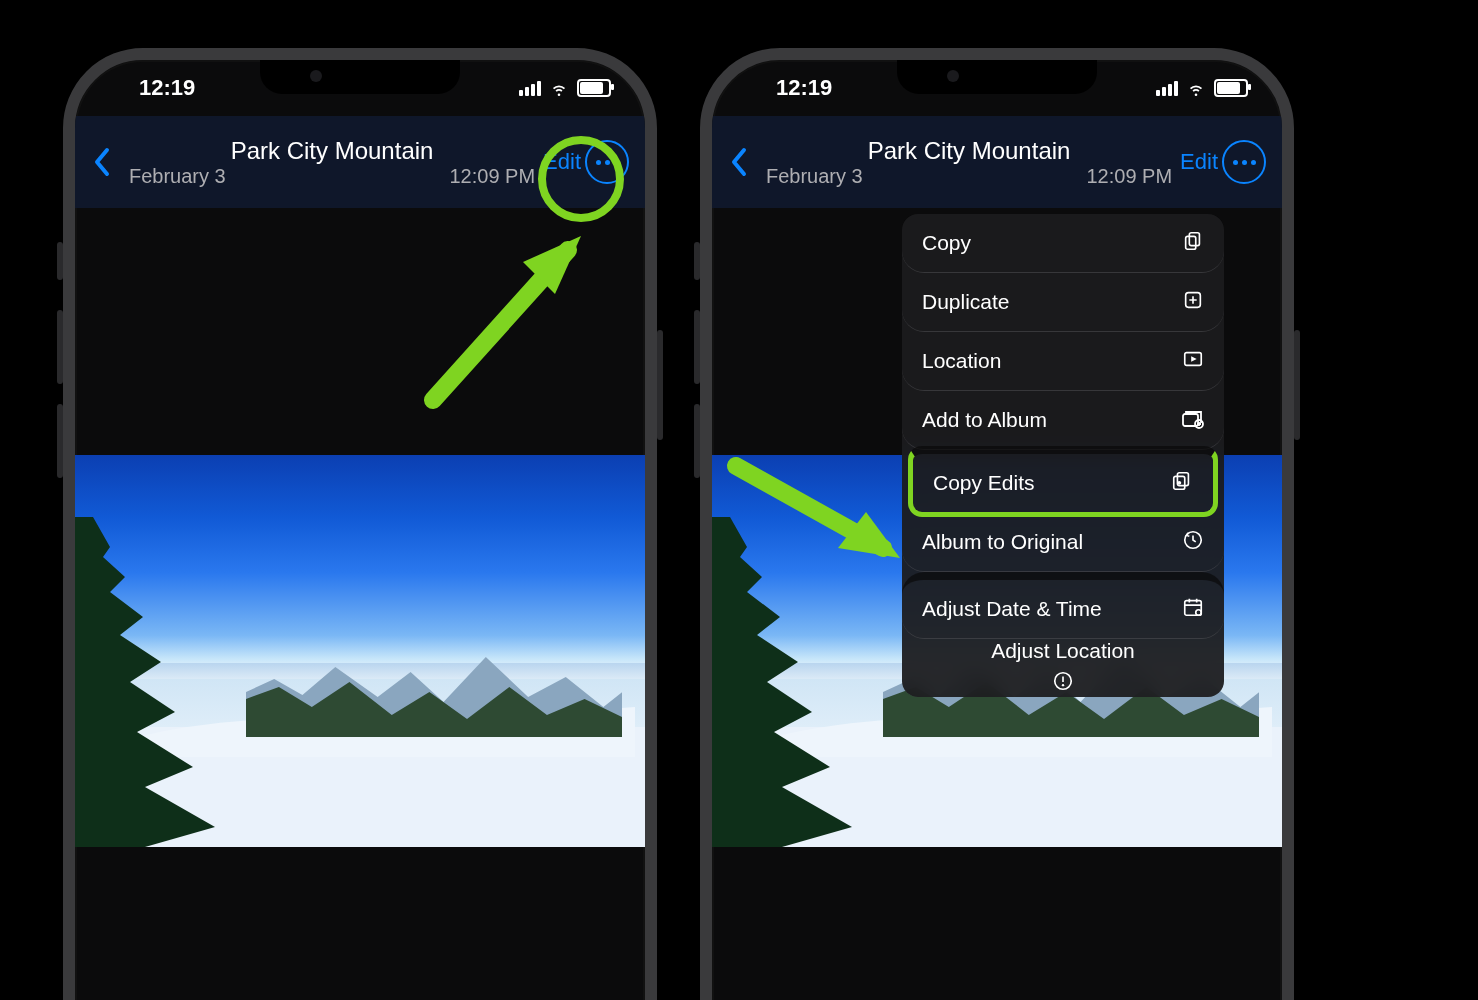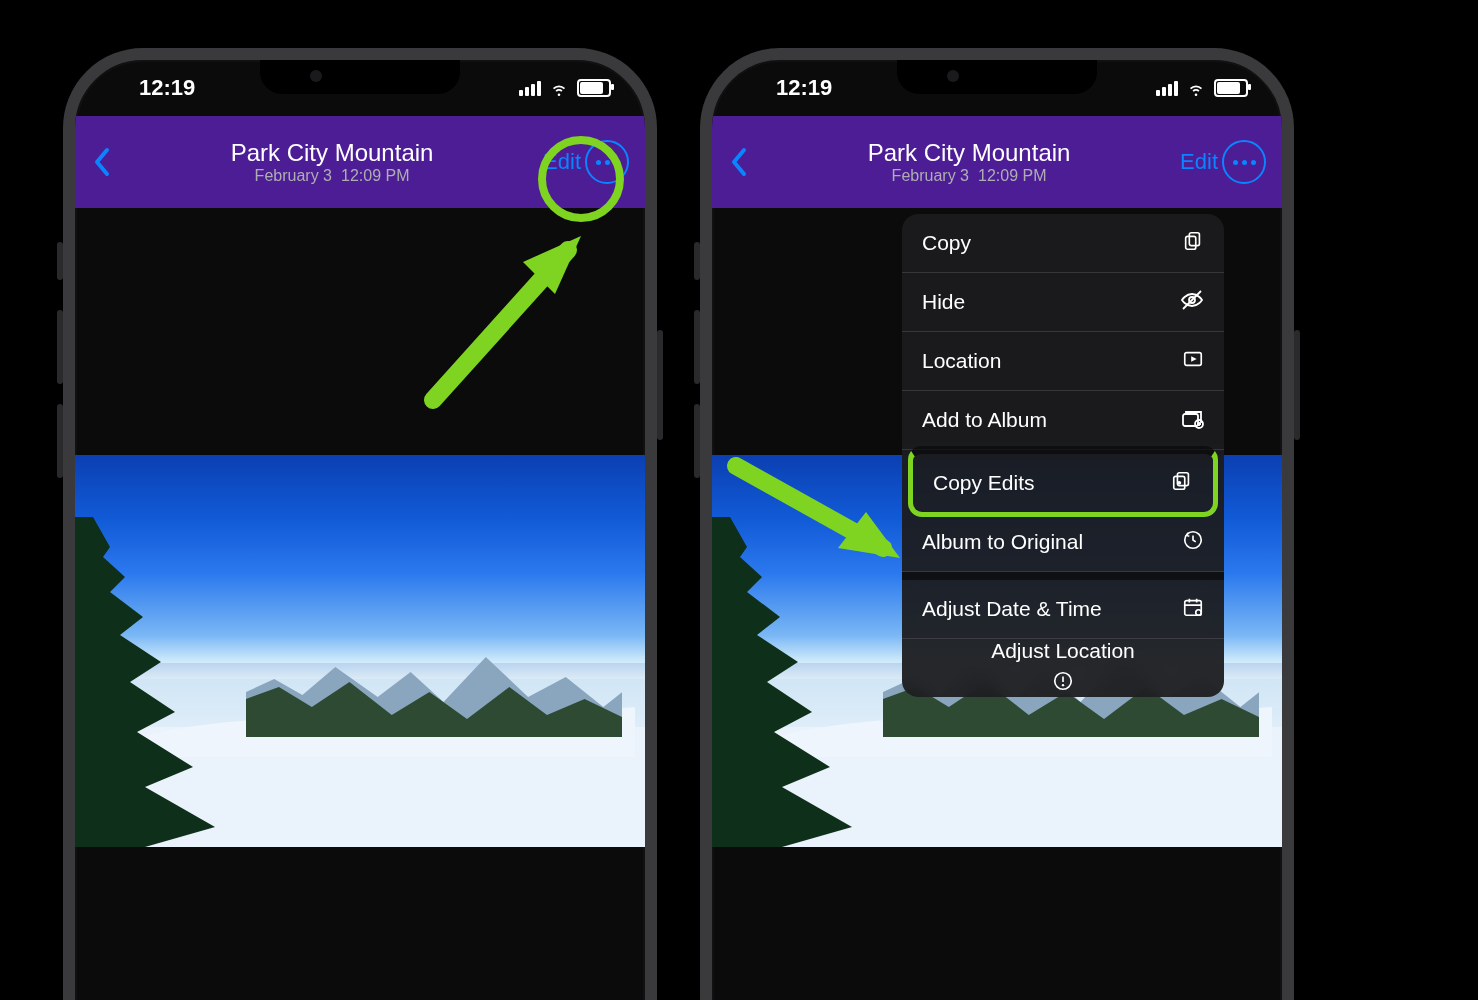--- a/index.html
+++ b/index.html
@@ -18,43 +18,43 @@
   .cell span{display:inline-block;background:#fff;width:4px;border-radius:1px;}
   .cell span:nth-child(1){height:6px;}
   .cell span:nth-child(2){height:9px;}
   .cell span:nth-child(3){height:12px;}
   .cell span:nth-child(4){height:15px;}
   .wifi{width:20px;height:20px;}
   .batt{display:inline-block;width:30px;height:14px;border:2px solid #fff;border-radius:4px;position:relative;}
   .batt:after{content:"";position:absolute;right:-5px;top:3px;width:3px;height:6px;background:#fff;border-radius:1px;}
   .batt i{position:absolute;left:1px;top:1px;bottom:1px;width:78%;background:#fff;border-radius:2px;}
   
-  .hdr{position:absolute;top:56px;left:0;right:0;height:92px;background:#4c1d95;display:flex;align-items:center;}
+  .hdr{position:absolute;top:56px;left:0;right:0;height:92px;background:#0f172a;display:flex;align-items:center;}
   .back{width:54px;height:72px;display:flex;align-items:center;justify-content:center;color:#0a84ff;}
   .title{flex:1;text-align:center;padding-right:0px;}
   .title .t1{color:#fff;font-size:24px;}
-  .title .t2{color:#aeaeb2;font-size:16px;display:flex;gap:9px;justify-content:center;margin-top:0;}
+  .title .t2{color:#aeaeb2;font-size:20px;display:flex;gap:9px;justify-content:space-between;margin-top:0;}
   .edit{color:#0a84ff;font-size:22px;padding:0 4px 0 8px;}
   .more{width:40px;height:40px;border:2.5px solid #0a84ff;border-radius:50%;display:flex;align-items:center;justify-content:center;margin-right:16px;}
   .more .d{width:5px;height:5px;background:#0a84ff;border-radius:50%;margin:0 2px;}
   
   .ring{position:absolute;width:86px;height:86px;border:8px solid #7fd421;border-radius:50%;box-sizing:border-box;}
   
   .photo{position:absolute;left:0;right:0;top:395px;height:392px;background:linear-gradient(to bottom,#0b3fb2 0%,#115ad6 16%,#2a78ee 30%,#7ab7f5 46%,#c7e6fa 52%,#e8f3fb 55%,#cfe5f5 56%,#f1f7fd 86%,#eaf3fc 100%);}
   .horizon{position:absolute;left:0;right:0;top:53%;height:16px;background:linear-gradient(to bottom,#b9d5ef,#dbeaf7);}
   .ridge{position:absolute;bottom:110px;left:30%;right:4%;height:100px;}
   .ridge svg{width:100%;height:100%;}
   .tree{position:absolute;left:0;bottom:0;width:150px;height:330px;}
   .snow{position:absolute;left:0;right:0;bottom:0;height:120px;background:#eaf2fb;}
   .snowcurve{position:absolute;left:0;right:0;bottom:90px;height:60px;}
   
   .arrow{position:absolute;}
   
   .menu{position:absolute;top:154px;left:190px;width:322px;background:rgba(28,28,30,0.94);border-radius:16px;overflow:hidden;backdrop-filter:blur(10px);}
-  .mi{height:58px;display:flex;align-items:center;justify-content:space-between;padding:0 20px;color:#fff;font-size:21px;border-bottom:1px solid rgba(84,84,88,0.5);}
+  .mi{height:58px;display:flex;align-items:center;justify-content:space-between;padding:0 20px;color:#fff;font-size:21px;border-bottom:1px solid rgba(84,84,88,0.5);border-radius:22px;}
   .mi:last-child{border-bottom:none;flex-direction:column;}
   .mi.sep{border-top:8px solid rgba(10,10,10,0.7);}
   .mi svg{color:#fff;}
   .sel{border:5px solid #7fd421;border-radius:14px;margin:-4px 6px;}
   
   .sbtn{position:absolute;background:#2a2a2c;border-radius:3px;}
 </style>
 </head>
 <body>
 
@@ -205,25 +205,25 @@
 
       <div class="menu" id="ctx-menu">
           <div class="mi">
             <span>Copy</span>
             <span><svg width="22" height="22" viewBox="0 0 24 24" fill="none" stroke="currentColor" stroke-width="1.8">
                 <rect x="8" y="3" width="11" height="14" rx="2"></rect>
                 <rect x="4" y="7" width="11" height="14" rx="2"></rect>
               </svg></span>
           </div>
           <div class="mi">
-            <span>Hide</span>
-            <span><svg width="24" height="22" viewBox="0 0 24 22" fill="none" stroke="currentColor" stroke-width="1.8">
-                <path d="M2 11s3.6-6 10-6 10 6 10 6-3.6 6-10 6S2 11 2 11z"></path>
-                <circle cx="12" cy="11" r="3"></circle>
-                <line x1="3" y1="20" x2="21" y2="2"></line>
+            <span>Duplicate</span>
+            <span><svg width="22" height="22" viewBox="0 0 24 24" fill="none" stroke="currentColor" stroke-width="1.8">
+                <rect x="4" y="4" width="16" height="16" rx="3"></rect>
+                <line x1="12" y1="8" x2="12" y2="16"></line>
+                <line x1="8" y1="12" x2="16" y2="12"></line>
               </svg></span>
           </div>
           <div class="mi">
             <span>Location</span>
             <span><svg width="22" height="22" viewBox="0 0 24 24" fill="none" stroke="currentColor" stroke-width="1.8">
                 <rect x="3" y="5" width="18" height="14" rx="2"></rect>
                 <polygon points="10,9 16,12 10,15" fill="currentColor" stroke="none"></polygon>
               </svg></span>
           </div>
           <div class="mi">

